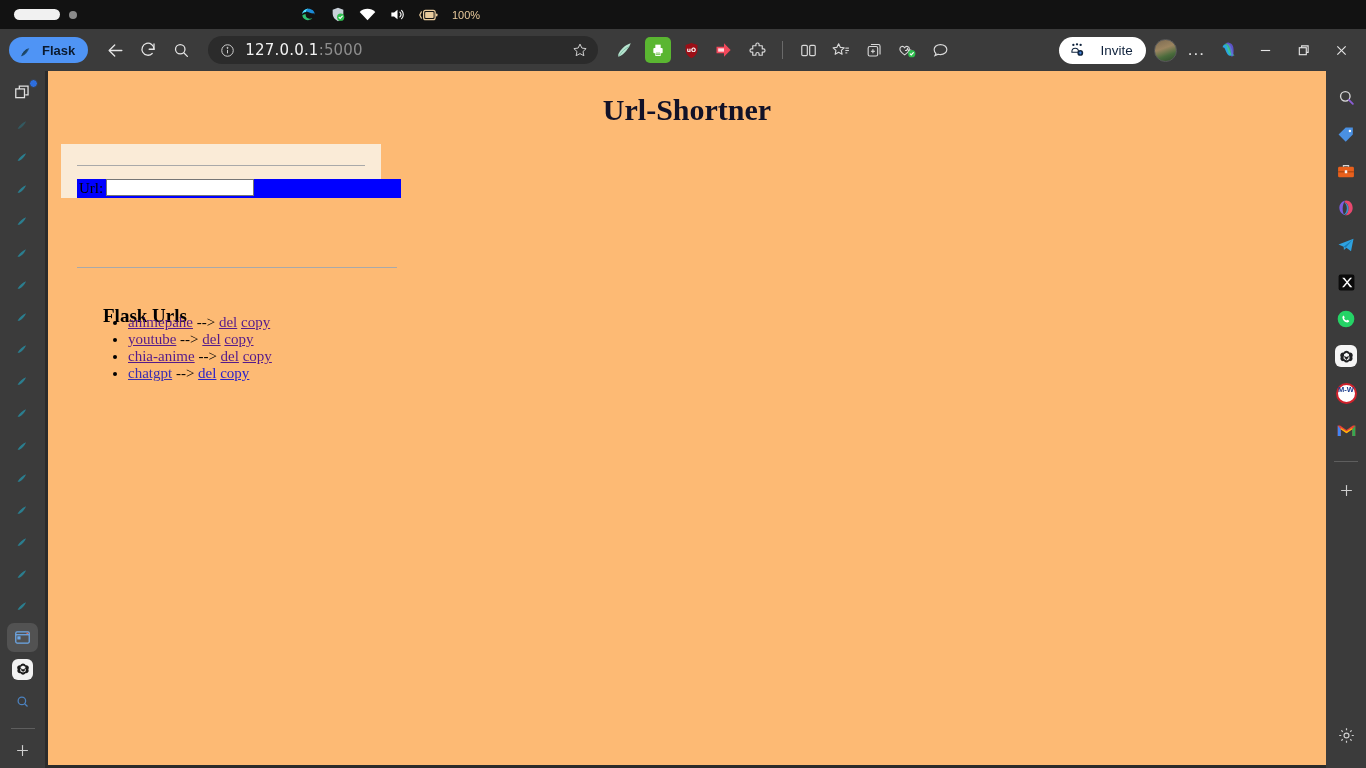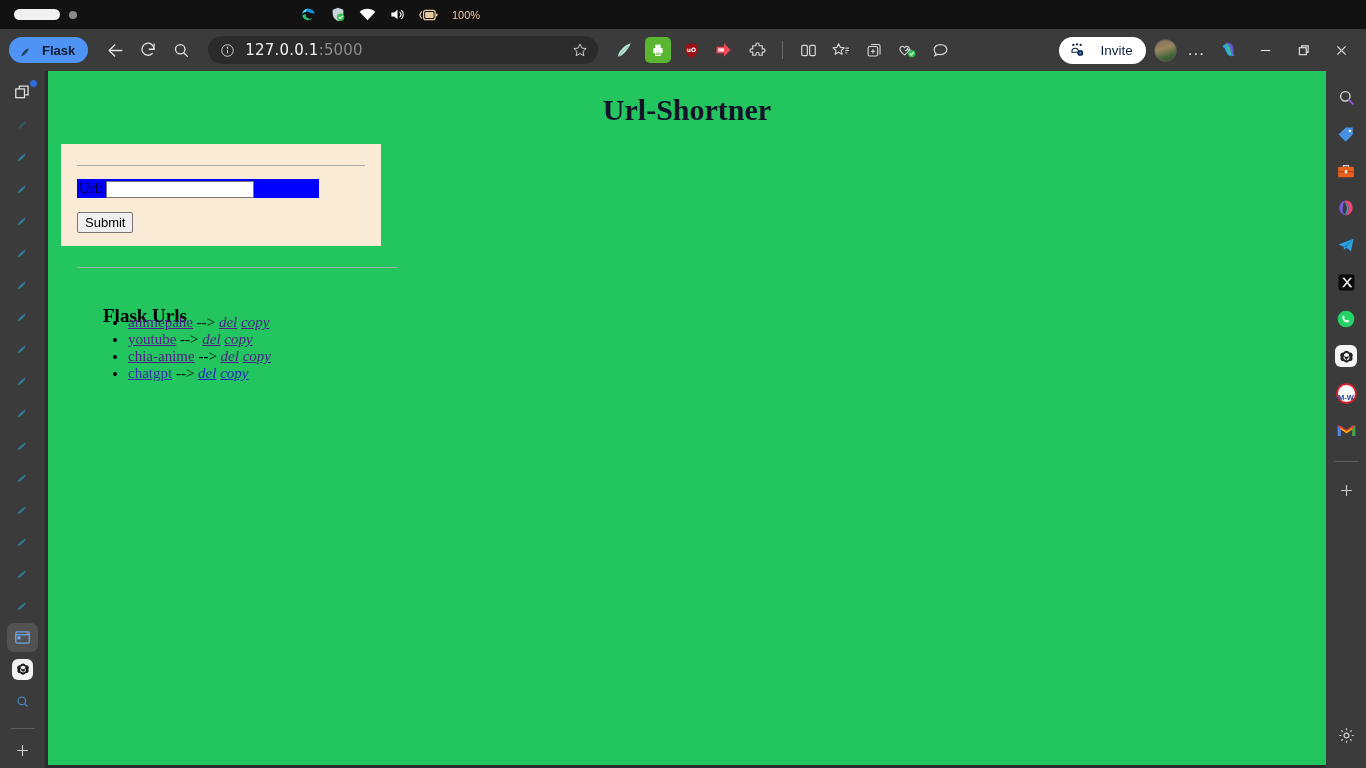--- a/index.html
+++ b/index.html
@@ -85,37 +85,37 @@
     background: #3b3b3b;
     display: flex; flex-direction: column; align-items: center; padding-top: 12px;
   }
   .rsb-item { width: 28px; height: 28px; margin-bottom: 9px; border-radius: 6px;
     display: flex; align-items: center; justify-content: center; }
   .rsb-div { width: 24px; height: 1px; background: #5e5e5e; margin: 8px 0 14px; }
 
   
   #page {
     position: absolute; top: 71px; left: 48px; width: 1278px; height: 694px;
-    background: #22c55e; overflow: hidden;
+    background: #fdba74; overflow: hidden;
     font-family: "Liberation Serif", serif;
   }
   #page-title {
     text-align: center; font-size: 30px; font-weight: bold; color: #121228;
     margin: 22px 0 0 0; font-family: "Liberation Serif", serif;
   }
   #form-box {
     position: absolute; left: 13px; top: 73px; width: 320px;
     background: #faebd7; padding: 8px 0 0 0;
   }
   .hr {
     height: 1px; background: #a9a9a9; margin: 13px 16px 0 16px;
   }
   .field-row {
-    margin: 13px 0 0 16px; width: 242px; height: 19px;
-    background: #0000ff; display: flex; align-items: flex-end;
+    margin: 13px 0 0 16px; width: 324px; height: 19px;
+    background: #0000ff; display: flex; align-items: flex-start;
   }
   .field-label {
     color: #000; font-size: 15px; font-family: "Liberation Serif", serif;
     padding: 0 3px 0 2px; line-height: 19px;
   }
   .field-input {
     height: 17px; border: 1px solid #767676; background: #fff;
     font-size: 13px; padding: 0 2px; outline: none;
     font-family: "Liberation Serif", serif;
   }
@@ -134,21 +134,21 @@
   }
   #saved-list {
     position: absolute; left: 40px; top: 243px; margin: 0; padding-left: 40px;
     font-size: 15px; font-family: "Liberation Serif", serif; color: #000;
   }
   #saved-list li { line-height: 17px; margin-bottom: 0px; }
   #saved-list a { text-decoration: underline; }
   .lnk-site { color: #551a8b; }
   .lnk-site.fresh { color: #3b2fb0; }
   .arrow { color: #000; }
-  .lnk-act { font-style: italic; }
+  .lnk-act { }
   .lnk-del { color: #551a8b; }
   .lnk-del.fresh { color: #2a22c9; }
   .lnk-copy { color: #551a8b; }
   .lnk-copy.fresh { color: #2a22c9; }
 
   svg { display: block; }
 </style>
 </head>
 <body>
 
@@ -533,21 +533,21 @@
       </svg>
     </div>
     <div class="rsb-item">
       <span style="width:22px;height:22px;border-radius:6px;background:#f5f5f5;display:flex;align-items:center;justify-content:center;">
         <svg width="15" height="15" viewBox="0 0 24 24" fill="#202123">
           <path d="M12 2.6c2 0 3.7 1.2 4.4 3 .4-.1.8-.1 1.2-.1 2.5 0 4.4 2 4.4 4.4 0 1-.3 1.9-.9 2.7.4.7.6 1.5.6 2.4 0 2.5-2 4.4-4.4 4.4-.4 0-.8 0-1.2-.1a4.7 4.7 0 0 1-8.2 0c-.4.1-.8.1-1.2.1-2.5 0-4.4-2-4.4-4.4 0-.9.2-1.7.6-2.4-.6-.8-.9-1.7-.9-2.7 0-2.5 2-4.4 4.4-4.4.4 0 .8 0 1.2.1.7-1.8 2.4-3 4.4-3zm0 3.3L8 8.2v2.4l4 2.3 4-2.3V8.2zM7.4 11.6v4.1l4 2.3 1.6-1-4-2.3v-2.4zm9.2 0l-1.6.9v2.4l-4 2.3 1.6 1 4-2.3z"></path>
         </svg>
       </span>
     </div>
     <div class="rsb-item">
-      <span style="width:21px;height:21px;border-radius:50%;background:#fff;border:2px solid #d0212b;display:flex;align-items:flex-end;justify-content:center;">
+      <span style="width:21px;height:21px;border-radius:50%;background:#fff;border:2px solid #d0212b;display:flex;align-items:flex-start;justify-content:center;">
         <span style="font-size:7.5px;font-weight:bold;color:#1f3f8f;font-family:'Liberation Sans',sans-serif;">M-W</span>
       </span>
     </div>
     <div class="rsb-item">
       <svg width="21" height="17" viewBox="0 0 24 18">
         <path d="M2 3.2v12h3.4V7.6L12 12l6.6-4.4v7.6H22v-12h-2.6L12 8.4 4.6 3.2z" fill="#ea4335"></path>
         <path d="M2 3.2v12h3.4V7.6z" fill="#4285f4"></path>
         <path d="M18.6 7.6v7.6H22v-12z" fill="#34a853"></path>
         <path d="M5.4 7.6L12 12l6.6-4.4-.1-1.5L12 10 5.5 6.1z" fill="#fbbc04"></path>
       </svg>
@@ -573,23 +573,20 @@
 
     <div id="form-box">
       <div class="hr"></div>
 
       <div class="field-row">
         <span class="field-label">Url:</span>
         <input id="inp-url" class="field-input" type="text" placeholder="" style="">
       </div>
 
 
-      <div class="submit-wrap">
-        <button id="submit-btn">Submit</button>
-      </div>
     </div>
 
     <div class="hr" style="position:absolute;left:13px;top:196px;width:320px;margin:0 16px;"></div>
 
     <h3 id="saved-head">Flask Urls</h3>
 
     <ul id="saved-list">
       <li>
         <a class="lnk-site" href="#">animepahe</a>
         <span class="arrow">--&gt;</span>

